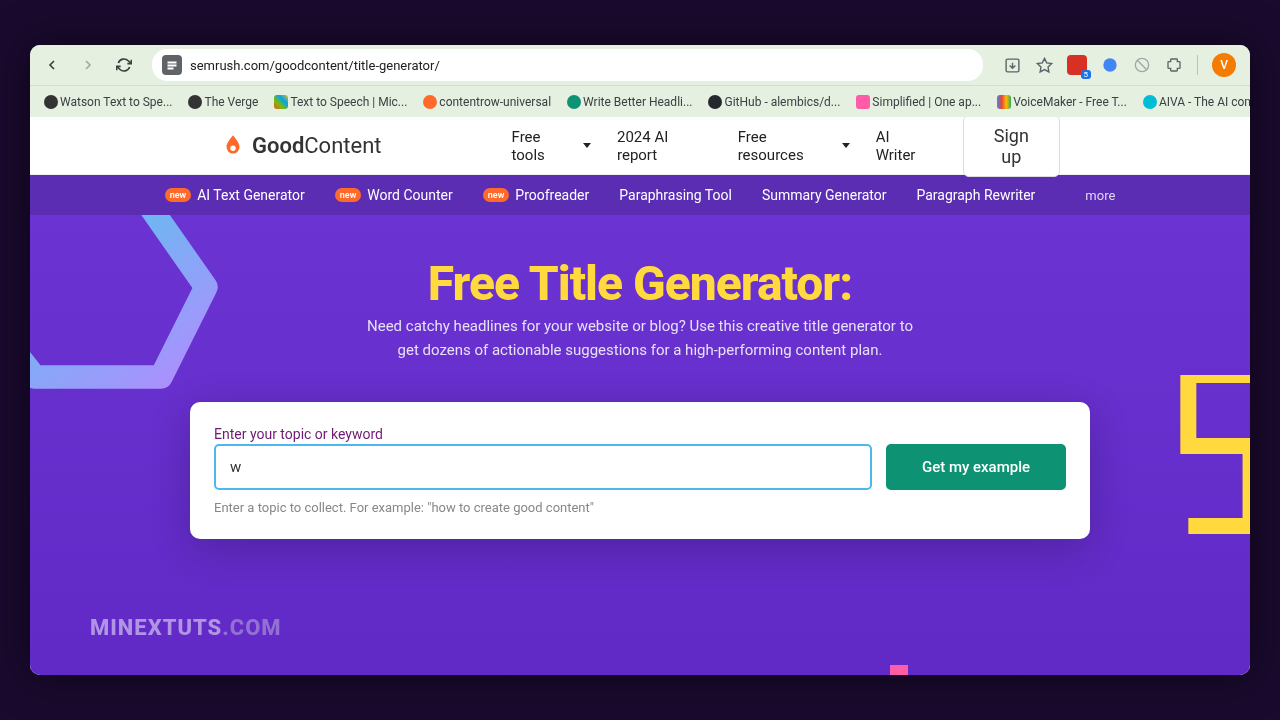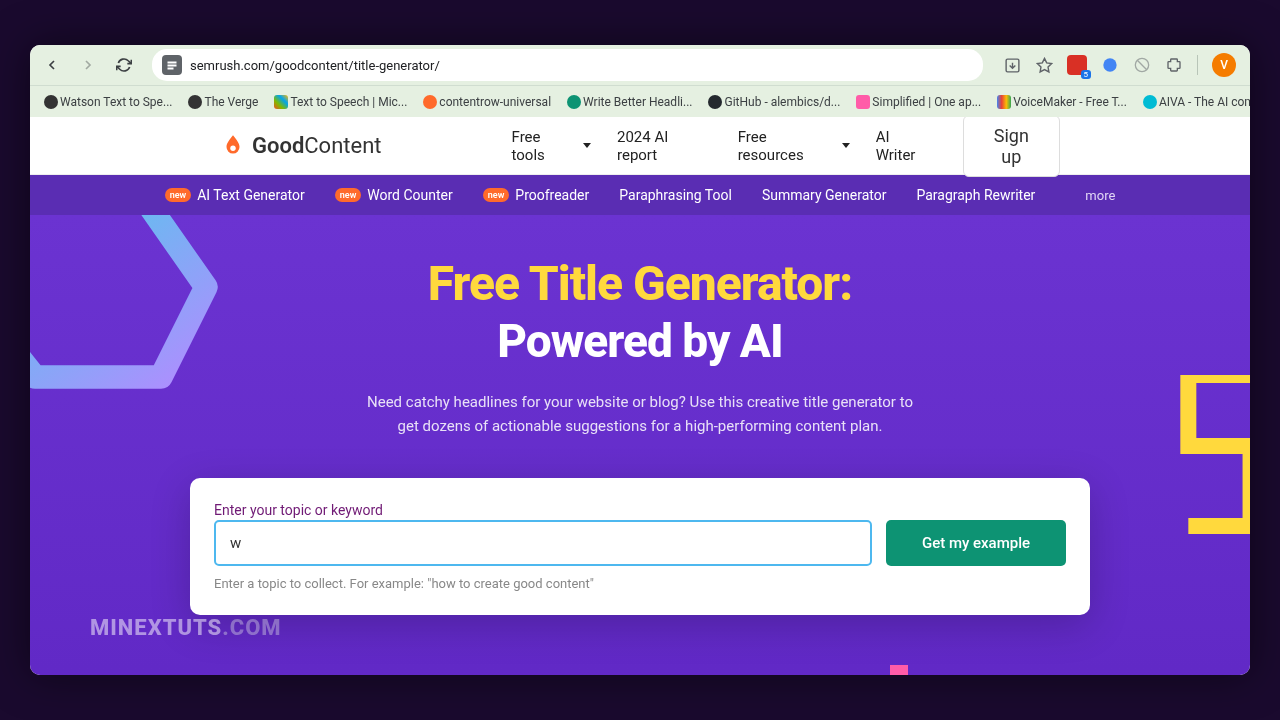--- a/index.html
+++ b/index.html
@@ -218,21 +218,20 @@
               <stop offset="1" stop-color="#b18cff"></stop>
             </linearGradient>
           </defs>
         </svg>
       <svg class="r-shape" viewBox="0 0 80 180">
           <path d="M80 0 L10 0 L10 80 L80 80 L80 170 L10 170" fill="none" stroke="#ffd93d" stroke-width="18"></path>
         </svg>
       <div class="pink-bar"></div>
 
       <h1 class="hero-title">Free Title Generator:</h1>
-      <h2 class="hero-sub">Powered by AI</h2>
       <p class="hero-desc">
         <span>Need catchy headlines for your website or blog? Use this creative title generator to</span><br><span>get dozens of actionable suggestions for a high-performing content plan.</span>
       </p>
 
       <div class="input-card">
         <div class="input-label">Enter your topic or keyword</div>
         <div class="input-row">
           <input class="text-input" value="w" style="">
           <button class="get-btn">Get my example</button>
         </div>

